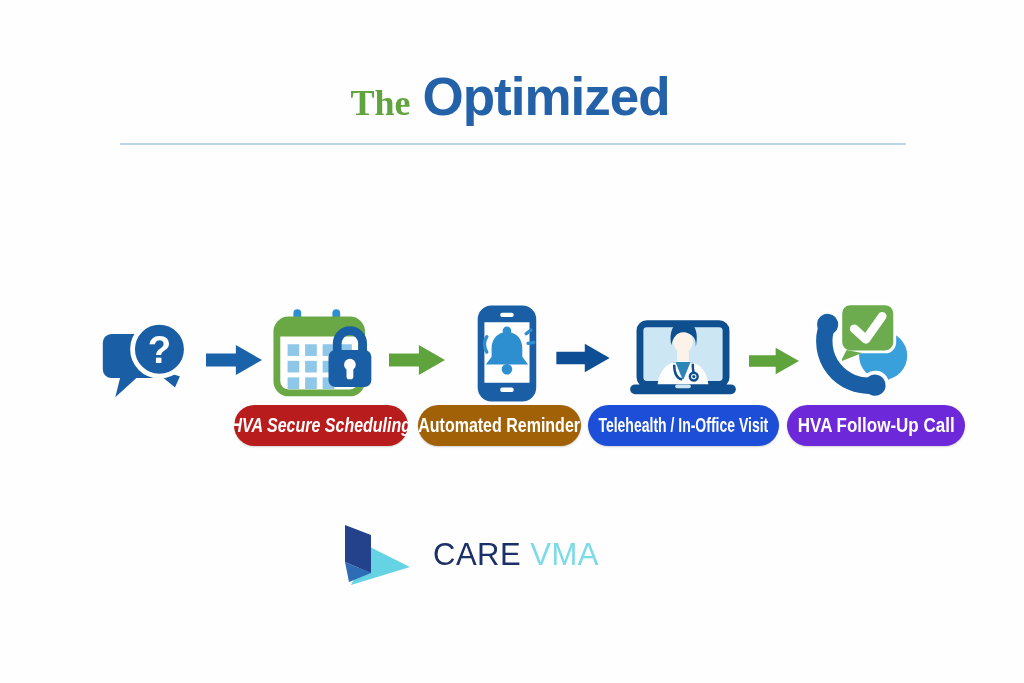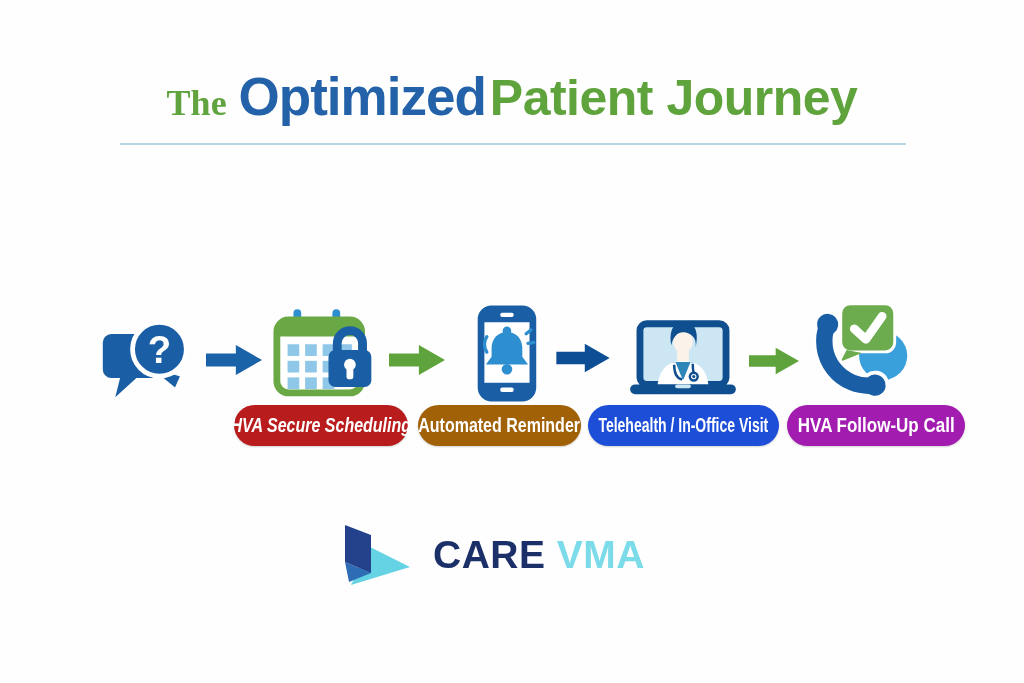--- a/index.html
+++ b/index.html
@@ -28,32 +28,31 @@
   .i3{left:458px;top:304px;width:96px;height:98px;}
   .i4{left:624px;top:312px;width:118px;height:90px;}
   .i5{left:808px;top:298px;width:106px;height:104px;}
   .a1{left:206px;top:342px;width:56px;height:36px;}
   .a2{left:389px;top:342px;width:56px;height:36px;}
   .a3{left:556px;top:342px;width:54px;height:32px;}
   .a4{left:748px;top:346px;width:52px;height:30px;}
   
   .logo{position:absolute;left:341px;top:522px;display:flex;align-items:center;}
   .logo-mark{width:70px;height:66px;}
-  .logo-text{margin-left:22px;margin-top:0;font-size:39px;font-weight:700;
+  .logo-text{margin-left:22px;margin-top:0;font-size:31px;font-weight:400;
              letter-spacing:0.5px;white-space:pre;}
 </style>
 </head>
 <body>
 
 <div class="canvas">
 
   <div class="title">
     <span class="t-the" style="color: rgb(97, 163, 62);">The</span>
     <span class="t-opt" style="color: rgb(35, 97, 168);">Optimized</span>
-    <span class="t-rest" style="color: rgb(95, 163, 60);">Patient Journey</span>
   </div>
   <div class="divider" style="background-color: rgb(185, 215, 230);"></div>
 
   <svg class="icon i1" viewBox="0 0 100 94">
     <g fill="#1a5fa5">
       <path d="M14 24 h48 a9 9 0 0 1 9 9 v28 a9 9 0 0 1 -9 9 H40 L18 90 l5 -20 h-9 a9 9 0 0 1 -9 -9 V33 a9 9 0 0 1 9 -9 z"></path>
       <path d="M72 62 l16 5 -7 16 -16 -13 z" stroke="#ffffff" stroke-width="4"></path>
       <circle cx="64" cy="40" r="28" stroke="#ffffff" stroke-width="5"></circle>
     </g>
     <text x="64" y="54" text-anchor="middle" font-family="Liberation Sans, sans-serif" font-size="40" font-weight="800" fill="#ffffff">?</text>
@@ -160,21 +159,21 @@
 
   <div class="pill pill-2" style="background-color: #b91c1c; font-style: italic;">
     <span class="lbl">HVA Secure Scheduling</span>
   </div>
   <div class="pill pill-3" style="background-color: #a16207;">
     <span class="lbl">Automated Reminder</span>
   </div>
   <div class="pill pill-4" style="background-color: #1d4ed8;">
     <span class="lbl">Telehealth / In-Office Visit</span>
   </div>
-  <div class="pill pill-5" style="background-color: #a21caf; align-items: center;">
+  <div class="pill pill-5" style="background-color: #6d28d9; align-items: center;">
     <span class="lbl">HVA Follow-Up Call</span>
   </div>
 
   <div class="logo">
     <svg class="logo-mark" viewBox="0 0 70 66">
       <polygon points="29,25 69,45 10,63" fill="#66d3e4"></polygon>
       <polygon points="4,40 30,51 8,60" fill="#2e6cb5"></polygon>
       <polygon points="4,3 30,13 30,51 4,40" fill="#24418c"></polygon>
     </svg>
     <div class="logo-text"><span style="color: rgb(27, 48, 104);">CARE</span><span> </span><span style="color: rgb(124, 219, 232);">VMA</span></div>

